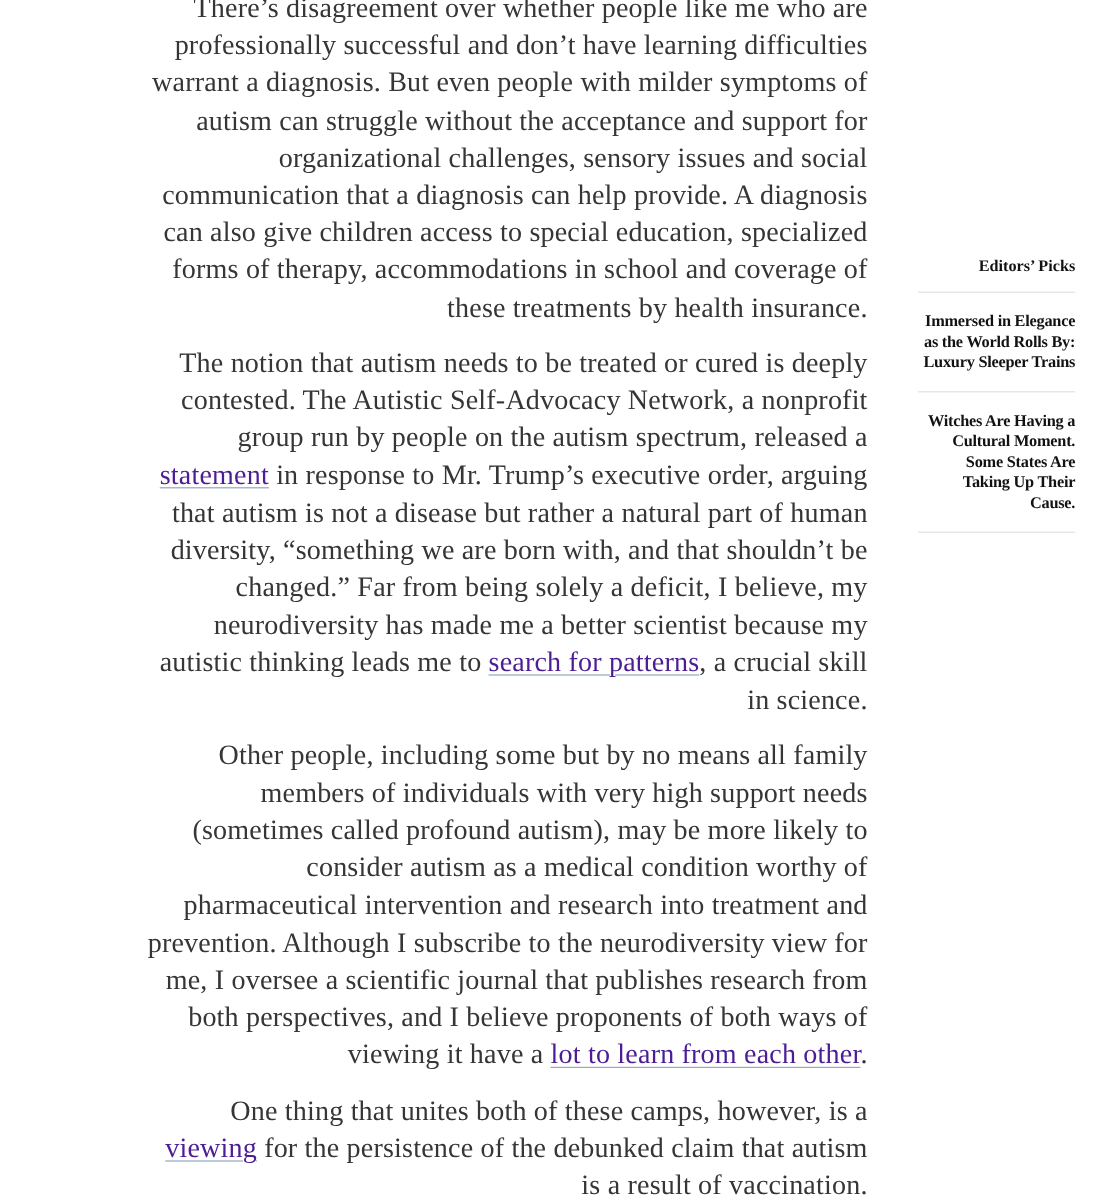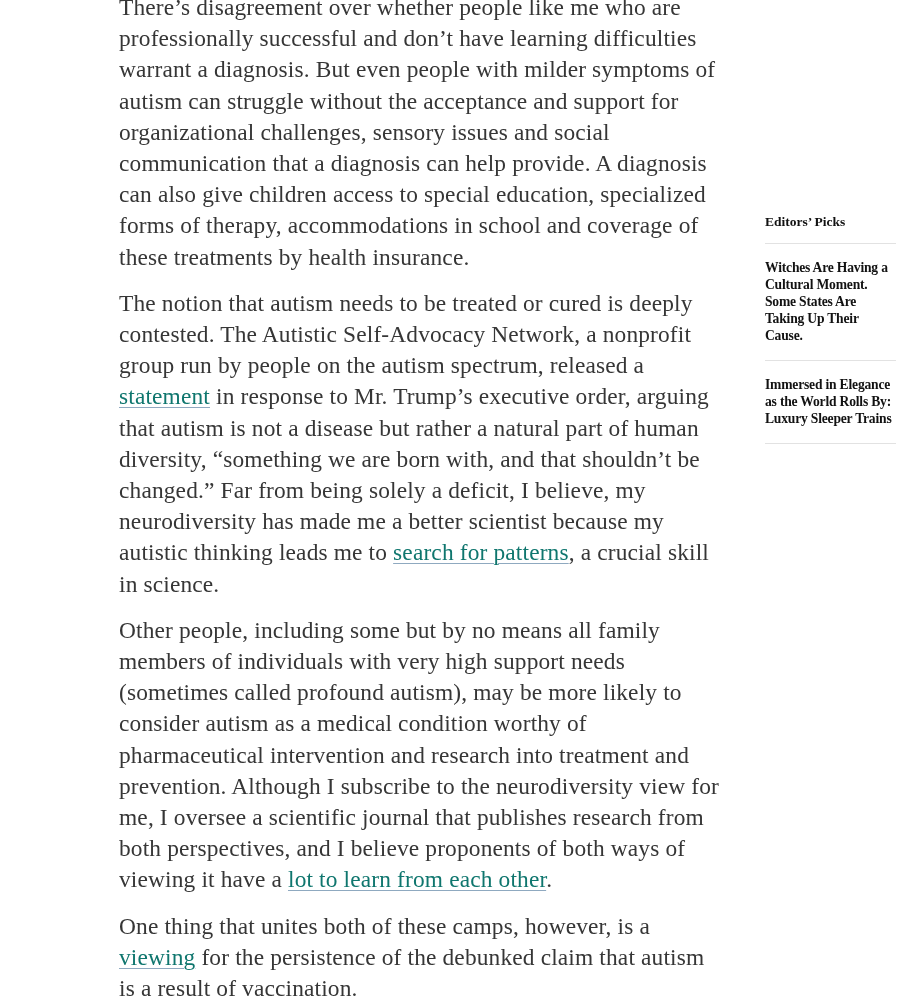--- a/index.html
+++ b/index.html
@@ -7,37 +7,38 @@
       padding: 0;
       background: #ffffff;
       width: 919px;
       height: 1000px;
       overflow: hidden;
     }
     .page {
       position: relative;
       width: 835px;
       height: 1000px;
+      text-align: right;
     }
     .article {
       position: absolute;
       left: 119px;
       top: -8px;
       width: 604px;
       font-family: "Liberation Serif", "DejaVu Serif", serif;
       font-size: 23.4px;
       line-height: 31.2px;
       color: #363636;
       letter-spacing: 0.15px;
     }
     .article p {
       margin: 0 0 15px 0;
     }
     .article a {
-      color: #0f766e;
+      color: #4c1d95;
       text-decoration: underline;
       text-decoration-color: #8fa9c0;
       text-underline-offset: 3px;
       text-decoration-thickness: 1px;
     }
     .sidebar {
       position: absolute;
       left: 765px;
       top: 214px;
       width: 131px;
@@ -79,17 +80,17 @@
     <p>
       <span>Other people, including some but by no means all family members of individuals with very high support needs (sometimes called profound autism), may be more likely to consider autism as a medical condition worthy of pharmaceutical intervention and research into treatment and prevention. Although I subscribe to the neurodiversity view for me, I oversee a scientific journal that publishes research from both perspectives, and I believe proponents of both ways of viewing it have a </span><a href="#">lot to learn from each other</a><span>.</span>
     </p>
     <p>
       <span>One thing that unites both of these camps, however, is a </span><a href="#">viewing</a><span> for the persistence of the debunked claim that autism is a result of vaccination.</span>
     </p>
   </div>
 
   <aside class="sidebar">
     <div class="sidebar-heading">Editors’ Picks</div>
+    <div class="pick">Immersed in Elegance as the World Rolls By: Luxury Sleeper Trains</div>
     <div class="pick">Witches Are Having a Cultural Moment. Some States Are Taking Up Their Cause.</div>
-    <div class="pick">Immersed in Elegance as the World Rolls By: Luxury Sleeper Trains</div>
   </aside>
 
 </div>
 
 </body></html>

